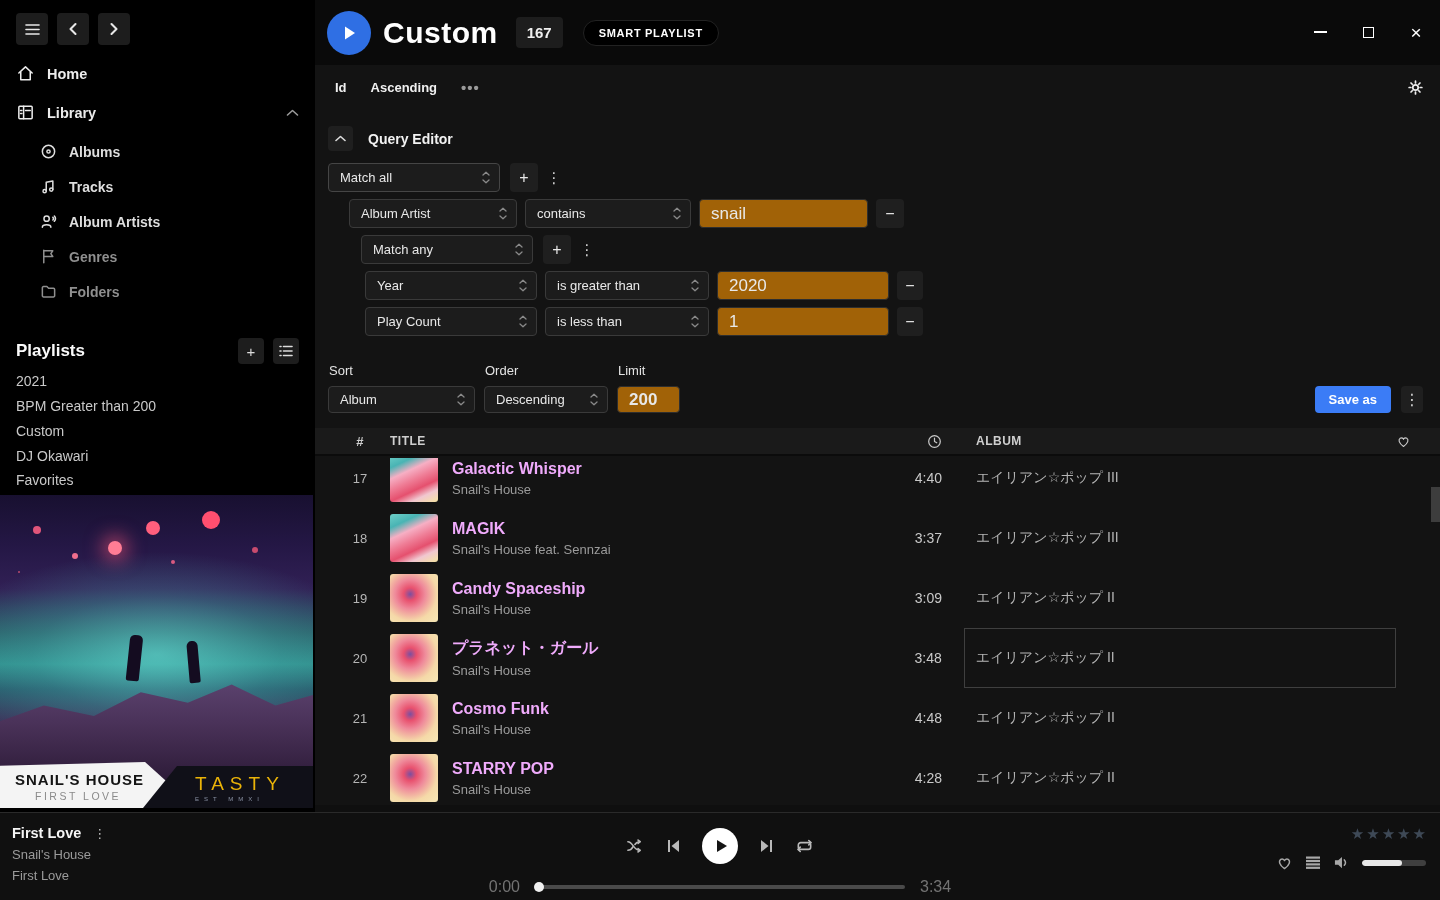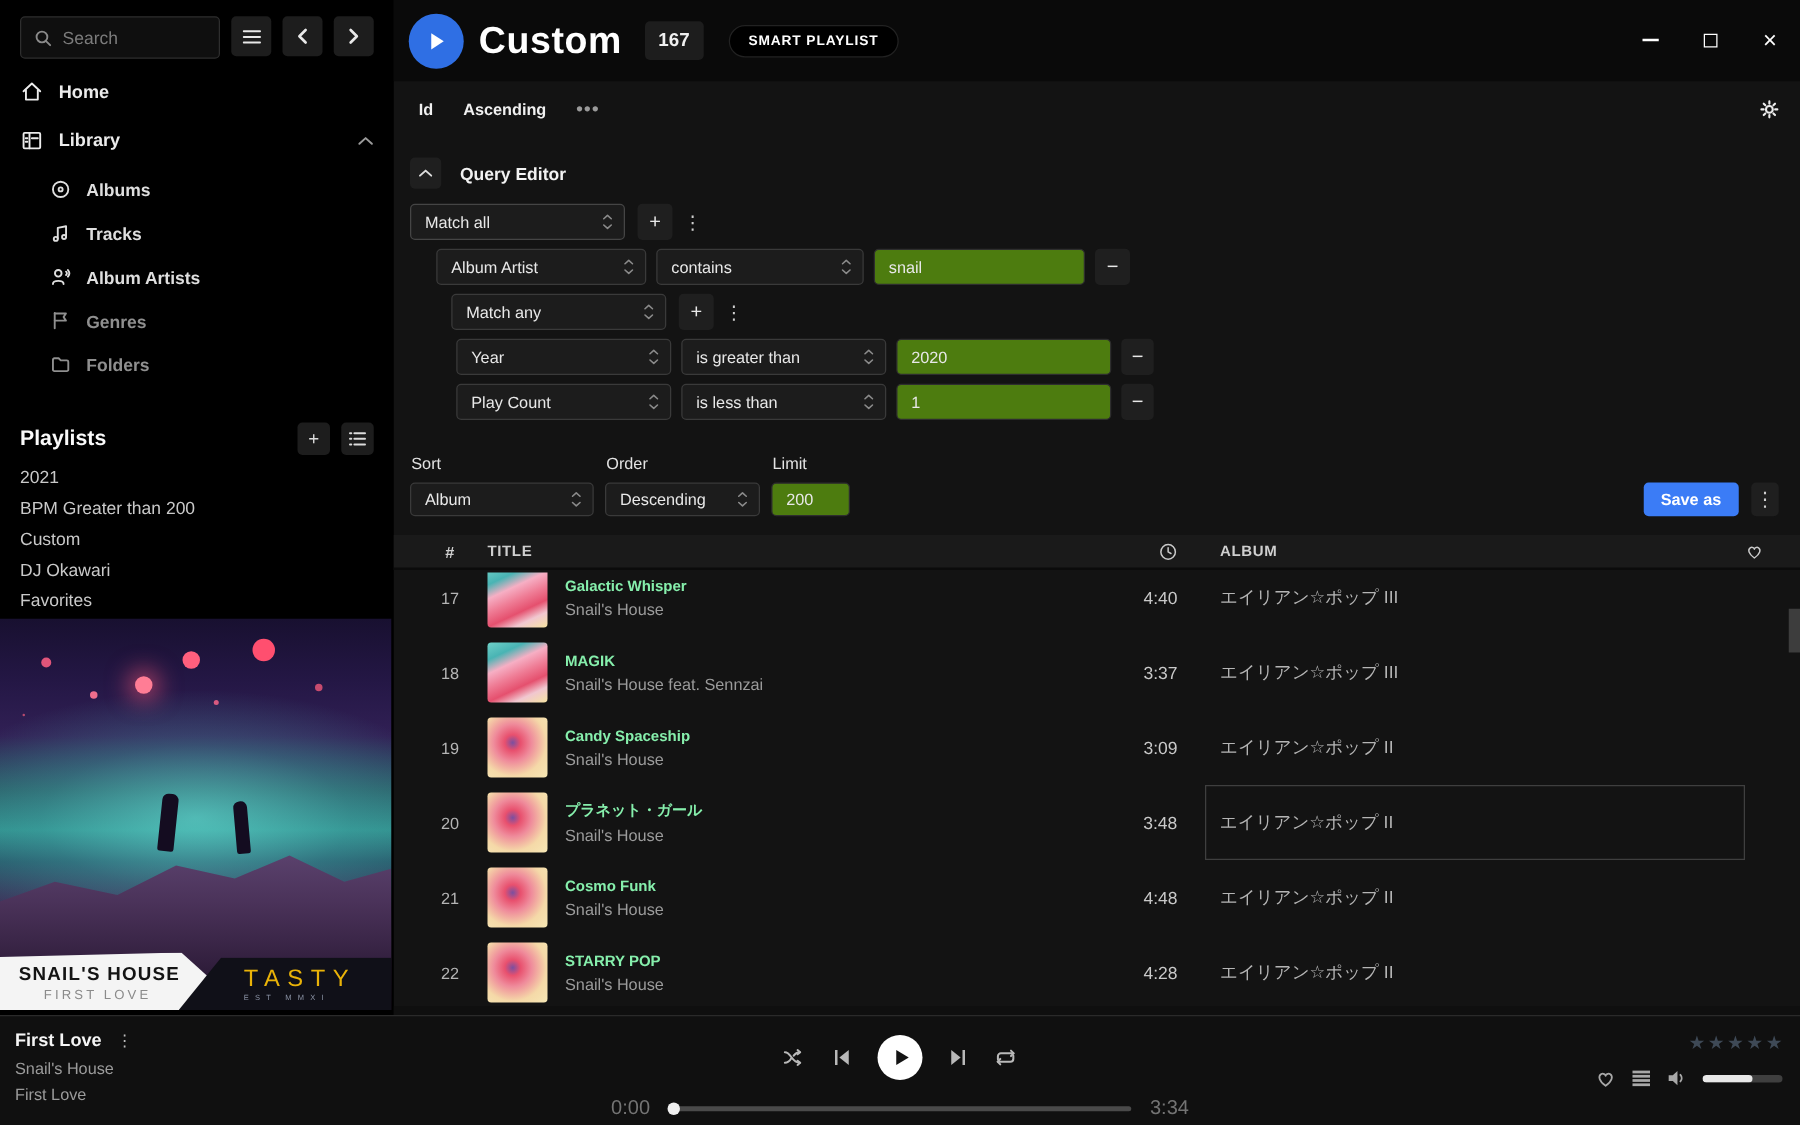--- a/index.html
+++ b/index.html
@@ -70,21 +70,21 @@
   .tb-gear { margin-left:auto; color:#ededed; cursor:pointer; }
 
   .qe { position:absolute; left:13px; top:118px; right:0; }
   .qe-head { display:flex; align-items:center; gap:15px; margin-top:8px; }
   .qe-collapse { width:25px; height:25px; background:#1f1f1f; border-radius:4px; display:flex; align-items:center; justify-content:center; color:#dcdcdc; cursor:pointer; }
   .qe-title { font-size:14px; font-weight:600; color:#f2f2f2; }
   .qrow { display:flex; align-items:center; margin-top:7px; }
   .sel { height:29px; background:#1c1c1c; border:1px solid #3a3a3a; border-radius:4px; display:flex; align-items:center;
     justify-content:space-between; padding:0 9px 0 11px; font-size:13px; color:#e8e8e8; cursor:pointer; }
   .sel .chev { color:#8a8a8a; }
-  .tin { height:29px; background:#4d7c0f; border:1px solid #2e2e2e; border-radius:4px; padding:0 11px; font-size:13px; color:#e8e8e8; outline:none; }
+  .tin { height:29px; background:#a16207; border:1px solid #2e2e2e; border-radius:4px; padding:0 11px; font-size:17px; color:#e8e8e8; outline:none; }
   .qbtn { height:29px; background:#1f1f1f; border-radius:4px; display:flex; align-items:center; justify-content:center;
     color:#e8e8e8; font-size:16px; cursor:pointer; }
   .dots { background:transparent; font-size:15px; color:#cfcfcf; letter-spacing:0; width:18px; }
 
   .sort-row { display:flex; align-items:flex-end; margin-top:27px; padding-right:17px; }
   .sg { margin-right:9px; }
   .sg-label { font-size:13px; color:#e3e3e3; margin:0 0 8px 1px; }
   .save-btn { margin-left:auto; height:27px; background:#3b7cf6; border-radius:4px; padding:0 14px; display:flex; align-items:center;
     font-size:13px; font-weight:700; color:#fff; cursor:pointer; }
   .save-dots { width:22px; height:27px; background:#1f1f1f; border-radius:4px; margin-left:10px; display:flex; align-items:center; justify-content:center; color:#cfcfcf; cursor:pointer; }
@@ -93,21 +93,21 @@
   .thead { position:absolute; left:0; top:428px; right:0; height:28px; background:#1a1a1a; border-bottom:2px solid #0b0b0b;
     display:flex; align-items:center; font-size:12px; font-weight:600; letter-spacing:.5px; color:#cfcfcf; }
   .tlist { position:absolute; left:0; top:458px; right:0; height:348px; overflow:hidden; }
   .trow { display:flex; align-items:center; height:60px; cursor:pointer; }
   .trow:first-of-type { margin-top:-10px; }
   .c-num { width:34px; margin-left:28px; text-align:center; font-size:13px; color:#b5b5b5; }
   .c-art { width:48px; height:48px; border-radius:3px; margin-left:13px; flex:none; }
   .art-ap3 { background:linear-gradient(155deg,#6fd0c8 0%,#49b4b4 20%,#f6afc4 36%,#ef7d96 52%,#e5506e 68%,#f1c7d0 82%,#f5e3a2 100%); }
   .art-ap2 { background:radial-gradient(circle at 42% 42%,#7a4fa0 0%,#e8506e 16%,#ef8b9b 38%,#f5d9a8 68%,#f6e7b5 100%); }
   .c-title { flex:none; width:430px; margin-left:14px; overflow:hidden; }
-  .c-title .t { font-size:12px; font-weight:600; color:#86efac; white-space:nowrap; }
+  .c-title .t { font-size:16px; font-weight:600; color:#f0abfc; white-space:nowrap; }
   .c-title .a { font-size:13px; color:#9b9b9b; margin-top:4px; white-space:nowrap; }
   .c-dur { width:60px; text-align:right; font-size:14px; color:#c9c9c9; }
   .c-album { width:420px; margin-left:34px; font-size:14px; color:#b5b5b5; align-self:stretch; display:flex; align-items:center; white-space:nowrap; overflow:hidden;text-align:right; }
   .c-album.focused-cell { border:1px solid #3f3f3f; margin-left:22px; padding-left:11px; width:433px; }
   .c-heart { width:44px; }
   .h-num { width:34px; margin-left:28px; text-align:center; font-size:13px; }
   .h-title { margin-left:13px; width:492px; }
   .h-clock { width:60px; display:flex; justify-content:flex-end; color:#c9c9c9; }
   .h-album { margin-left:34px; width:420px; }
   .h-heart { width:44px; color:#c9c9c9; }
@@ -135,29 +135,20 @@
   .pr-row { display:flex; align-items:center; margin-top:12px; color:#a8a8a8; }
   .pr-row .pbtn { cursor:pointer; margin-right:12px; display:flex; }
   .vol-track { position:relative; flex:1; height:6px; border-radius:3px; background:#3f3f3f; cursor:pointer; overflow:hidden; }
   .vol-fill { position:absolute; left:0; top:0; bottom:0; background:#e8e8e8; border-radius:3px; }
 </style>
 </head>
 <body>
 
 <aside class="sidebar">
   <div class="search-row">
-    <div class="search-box">
-      <span>
-        <svg class="ic" width="15" height="15" viewBox="0 0 16 16">
-            <circle cx="7" cy="7" r="4.6"></circle>
-            <line x1="10.5" y1="10.5" x2="14" y2="14"></line>
-          </svg>
-      </span>
-      <input placeholder="Search" style="">
-    </div>
     <div class="sq-btn">
       <span>
         <svg class="ic" width="15" height="13" viewBox="0 0 15 13">
             <line x1="1" y1="2" x2="14" y2="2"></line>
             <line x1="1" y1="6.5" x2="14" y2="6.5"></line>
             <line x1="1" y1="11" x2="14" y2="11"></line>
           </svg>
       </span>
     </div>
     <div class="sq-btn">
@@ -472,21 +463,21 @@
           <span class="chev">
               <svg class="ic" width="8" height="13" viewBox="0 0 8 13" style="stroke-width:1.3">
                 <polyline points="1,4 4,1.3 7,4"></polyline>
                 <polyline points="1,9 4,11.7 7,9"></polyline>
               </svg>
             </span>
         </div>
       </div>
       <div class="sg">
         <div class="sg-label">Limit</div>
-        <input class="tin" style="width: 63px; height: 27px;" value="200">
+        <input class="tin" style="width: 63px; height: 27px; font-weight: bold;" value="200">
       </div>
       <div class="save-btn">Save as</div>
       <div class="save-dots">
           <span>⋮</span>
         </div>
     </div>
   </section>
 
   <div class="thead">
     <span class="h-num">#</span>

